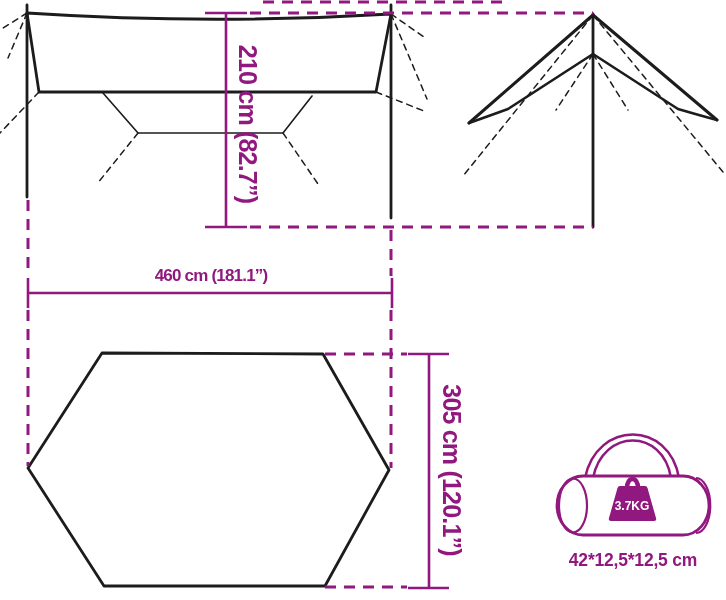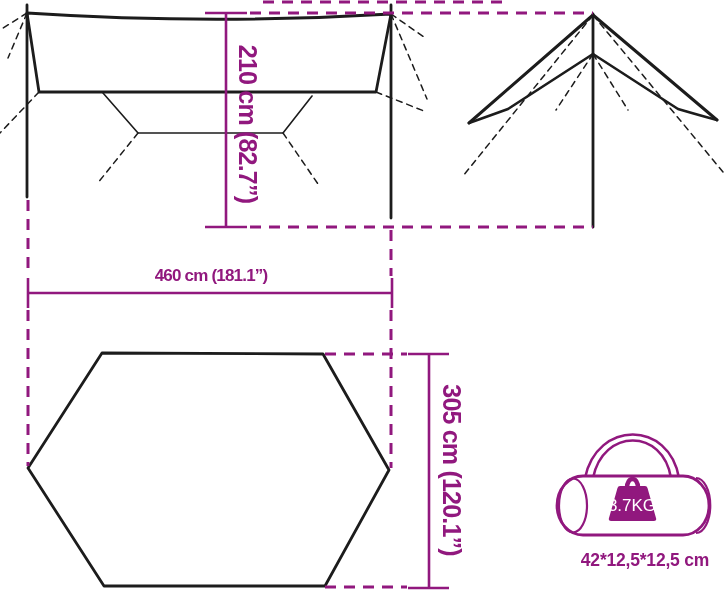--- a/index.html
+++ b/index.html
@@ -28,21 +28,21 @@
   
   .dim-label{
     position:absolute;color:var(--accent);font-weight:700;
     white-space:nowrap;letter-spacing:-0.8px;z-index:5;
   }
   .lbl-h{font-size:25px;transform:translate(-50%,-50%) rotate(90deg);}
   .lbl-w{font-size:17px;transform:translate(-50%,-50%);}
   .lbl-d{font-size:25px;transform:translate(-50%,-50%) rotate(90deg);}
   .lbl-bag{font-size:17.5px;letter-spacing:-0.2px;transform:translate(-50%,-50%);}
   .lbl-weight{
-    position:absolute;color:var(--weight_text);font-weight:400;font-size:17px;
+    position:absolute;color:var(--weight_text);font-weight:700;font-size:12px;
     letter-spacing:0;white-space:nowrap;transform:translate(-50%,-50%);z-index:6;
   }
 </style>
 </head>
 <body>
 
 <div class="stage">
 
   <svg width="726" height="600" viewBox="0 0 726 600">
 
@@ -120,16 +120,16 @@
       </g>
     </g>
   </svg>
 
   <div class="dim-label lbl-h" style="left:247px;top:124px;">210 cm (82.7”)</div>
 
   <div class="dim-label lbl-w" style="left:211px;top:276px;">460 cm (181.1”)</div>
 
   <div class="dim-label lbl-d" style="left:451px;top:470px;">305 cm (120.1”)</div>
 
-  <div class="dim-label lbl-bag" style="left:633px;top:560px;margin-left:12px;">42*12,5*12,5 cm</div>
+  <div class="dim-label lbl-bag" style="left:633px;top:560px;">42*12,5*12,5 cm</div>
 
   <div class="lbl-weight" style="left:632px;top:506px;">3.7KG</div>
 </div>
 
 </body></html>

